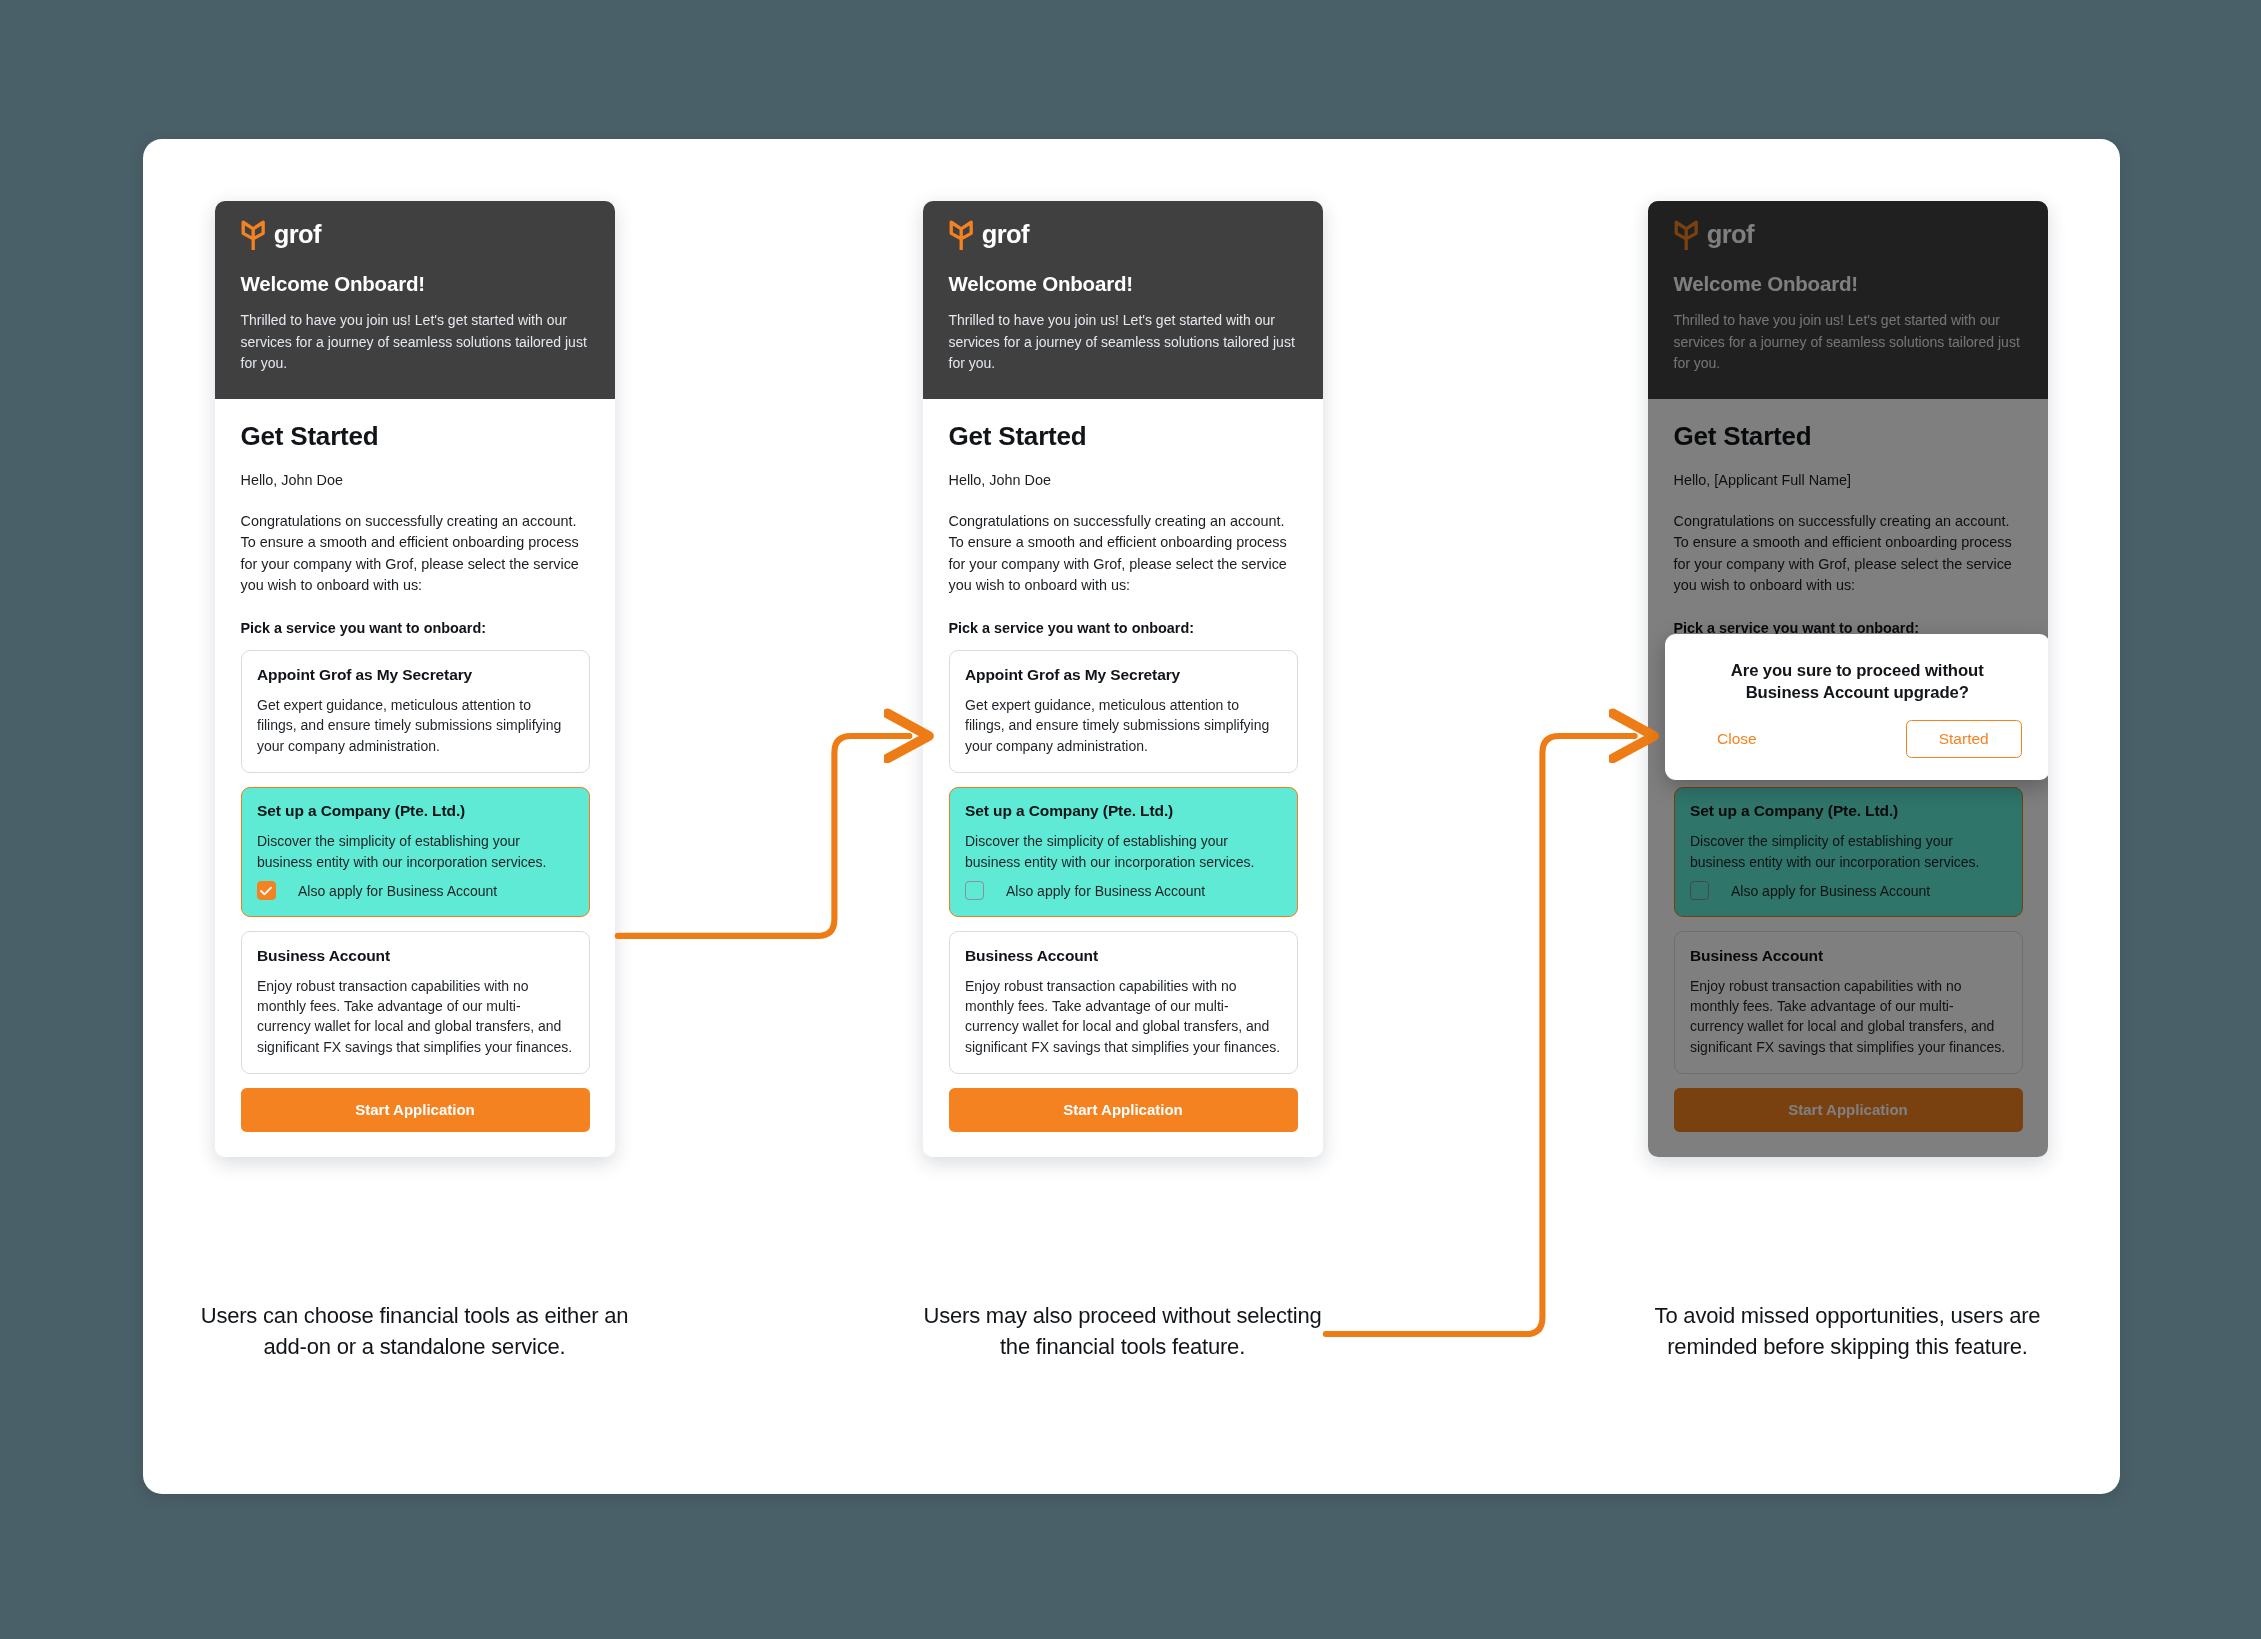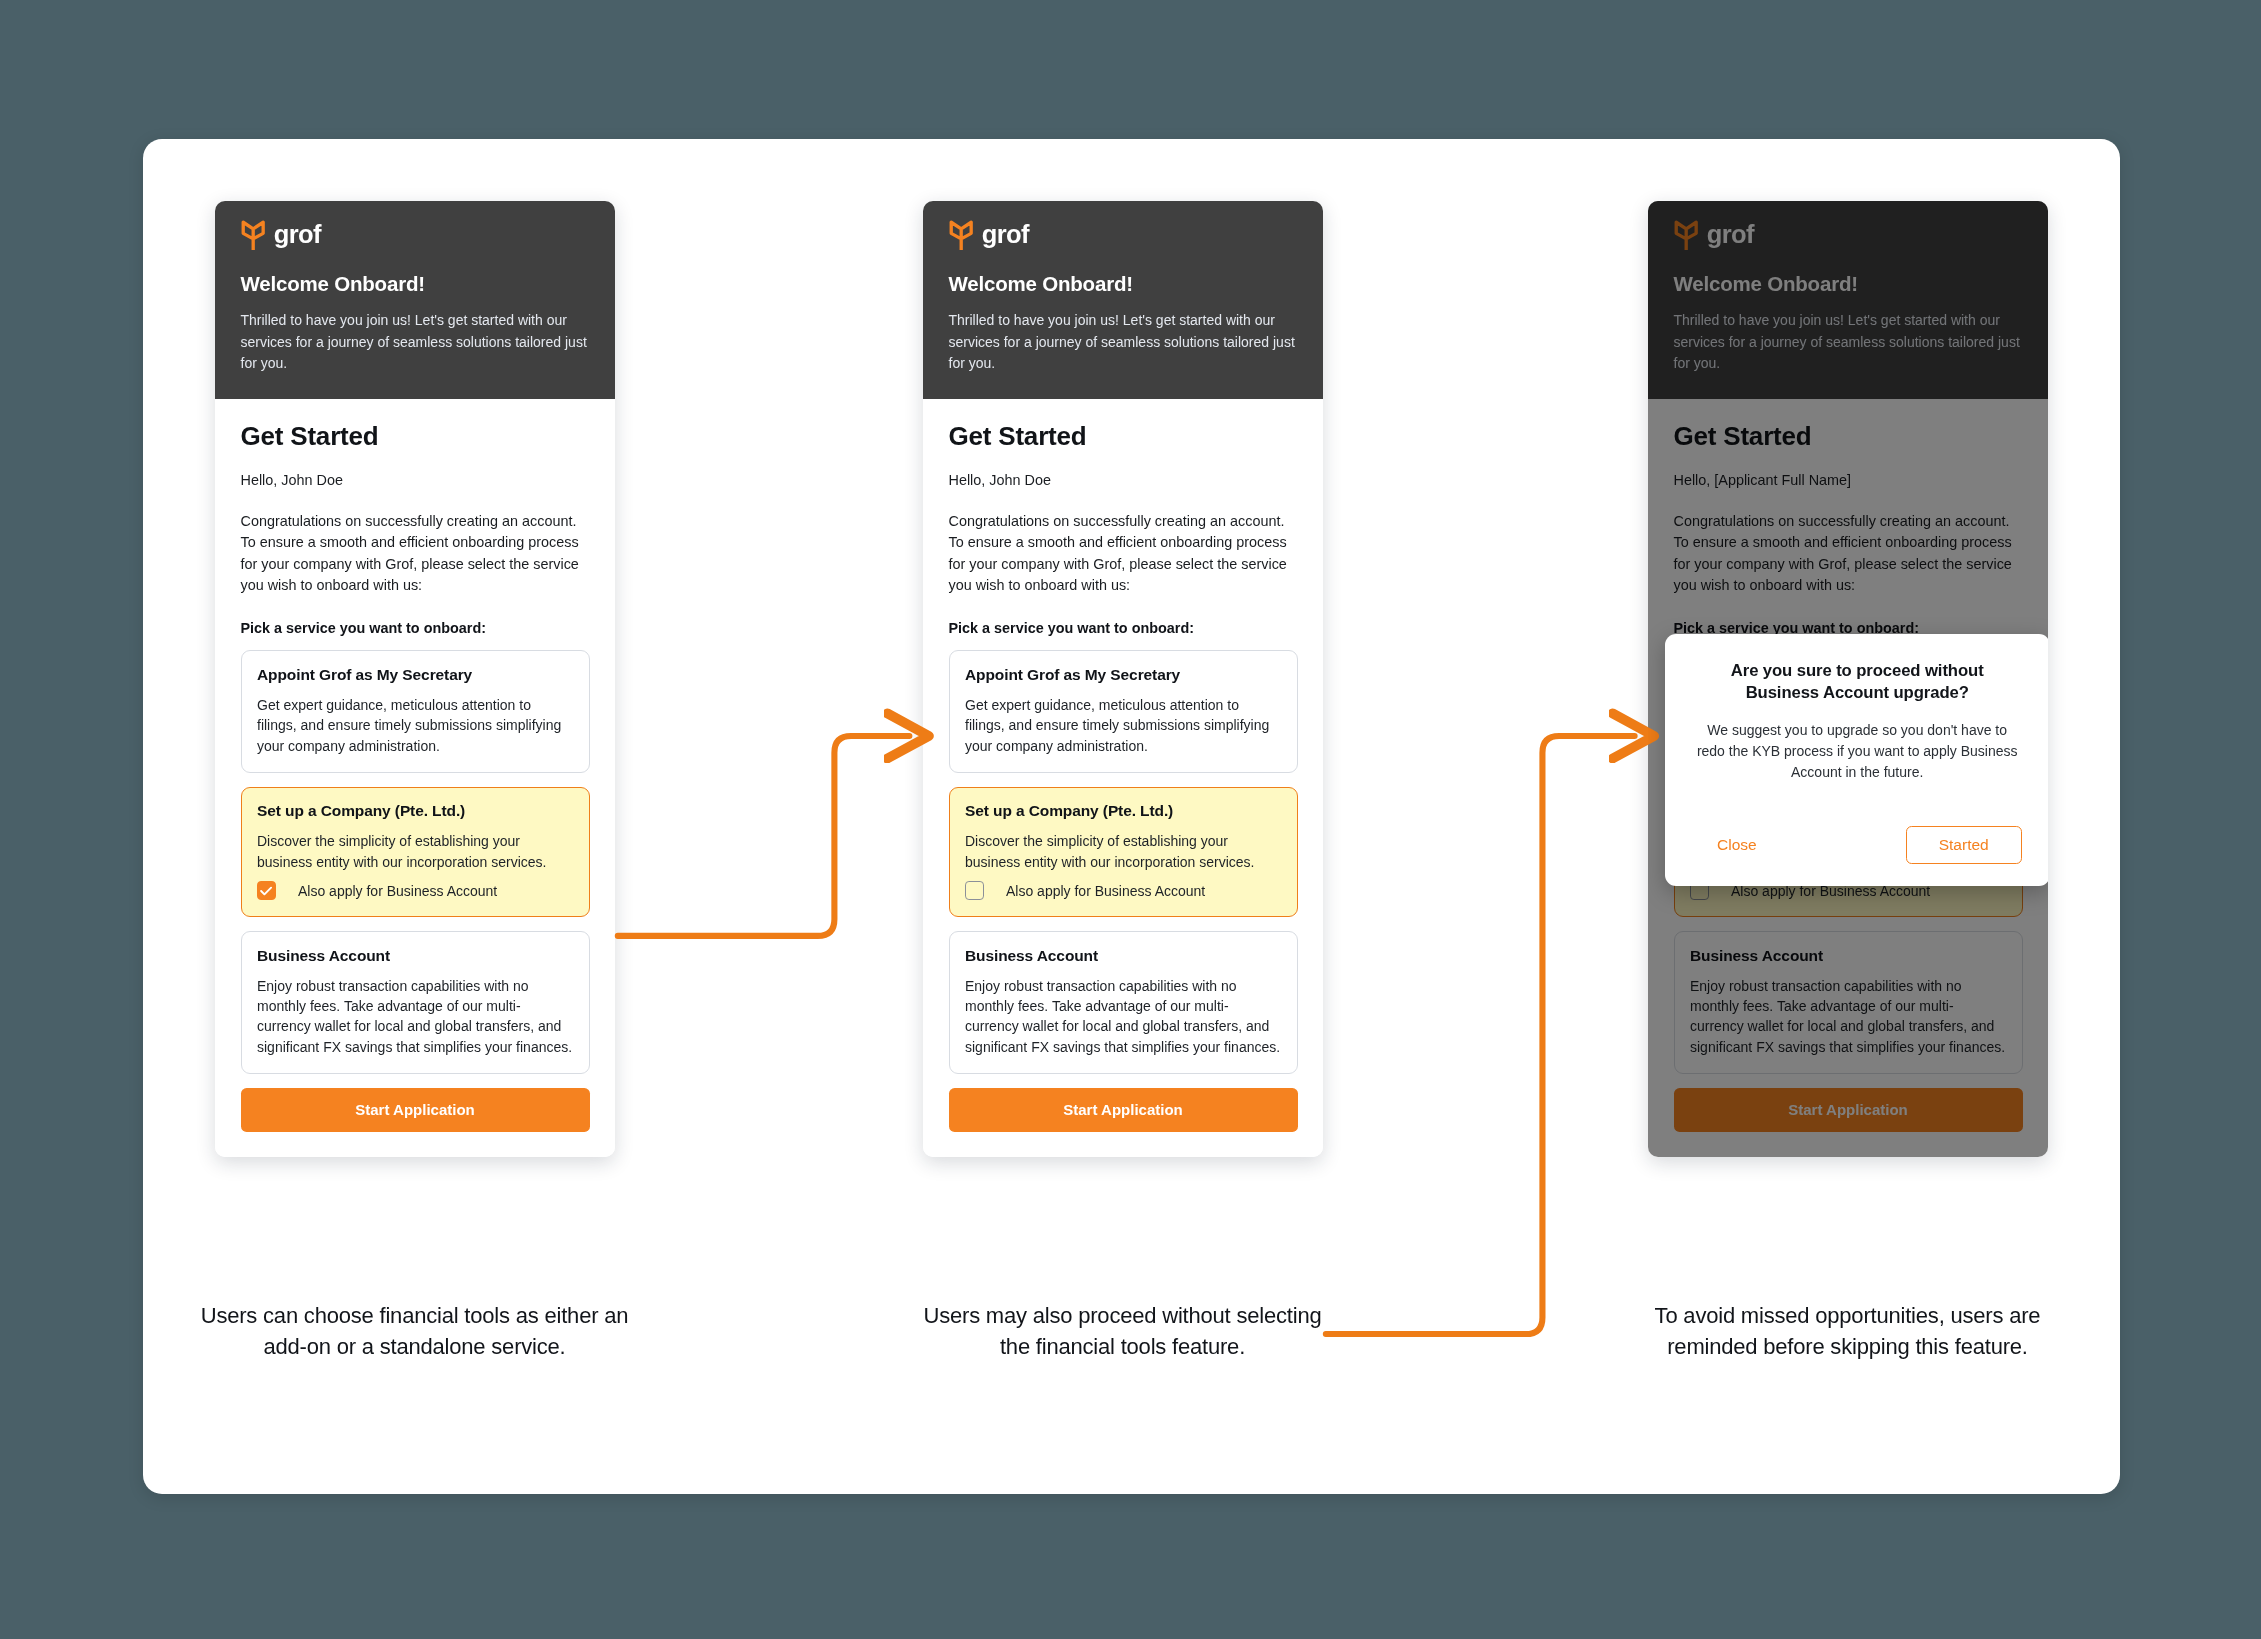--- a/index.html
+++ b/index.html
@@ -70,21 +70,21 @@
 
   
   .svc {
     border: 1.1px solid #d8dce2;
     border-radius: 9px;
     padding: 14.4px 15.5px 15.5px 15.5px;
     margin-bottom: 14.4px;
     background: #ffffff;
   }
   .svc.sel {
-    background: #fef9c3;
+    background: #5eead4;
     border: 1.7px solid #ef7f1a;
   }
   .svc-title {
     font-size: 15.5px; font-weight: 700; color: #101318;
     letter-spacing: -0.1px; margin-bottom: 11px;
   }
   .svc-desc { font-size: 14px; line-height: 1.46; color: #1e2227; }
   .cb-row { display: flex; align-items: center; gap: 22px; margin-top: 9px; }
   .cb {
     width: 19px; height: 19px; border-radius: 3.9px; flex: 0 0 auto;
@@ -303,21 +303,20 @@
           <div class="svc-desc">Enjoy robust transaction capabilities with no monthly fees. Take advantage of our multi-currency wallet for local and global transfers, and significant FX savings that simplifies your finances.</div>
         </div>
 
         <button class="cta">Start Application</button>
       </div>
 
       <div class="dim-overlay"></div>
 
       <div class="modal">
         <div class="modal-title">Are you sure to proceed without Business Account upgrade?</div>
-        <div class="modal-body">We suggest you to upgrade so you don't have to redo the KYB process if you want to apply Business Account in the future.</div>
         <div class="modal-actions">
           <button class="btn-close">Close</button>
           <button class="btn-continue">Started</button>
         </div>
       </div>
     </div>
   </div>
 
   <div class="caption c1">Users can choose financial tools as either an add-on or a standalone service.</div>
   <div class="caption c2">Users may also proceed without selecting the financial tools feature.</div>

